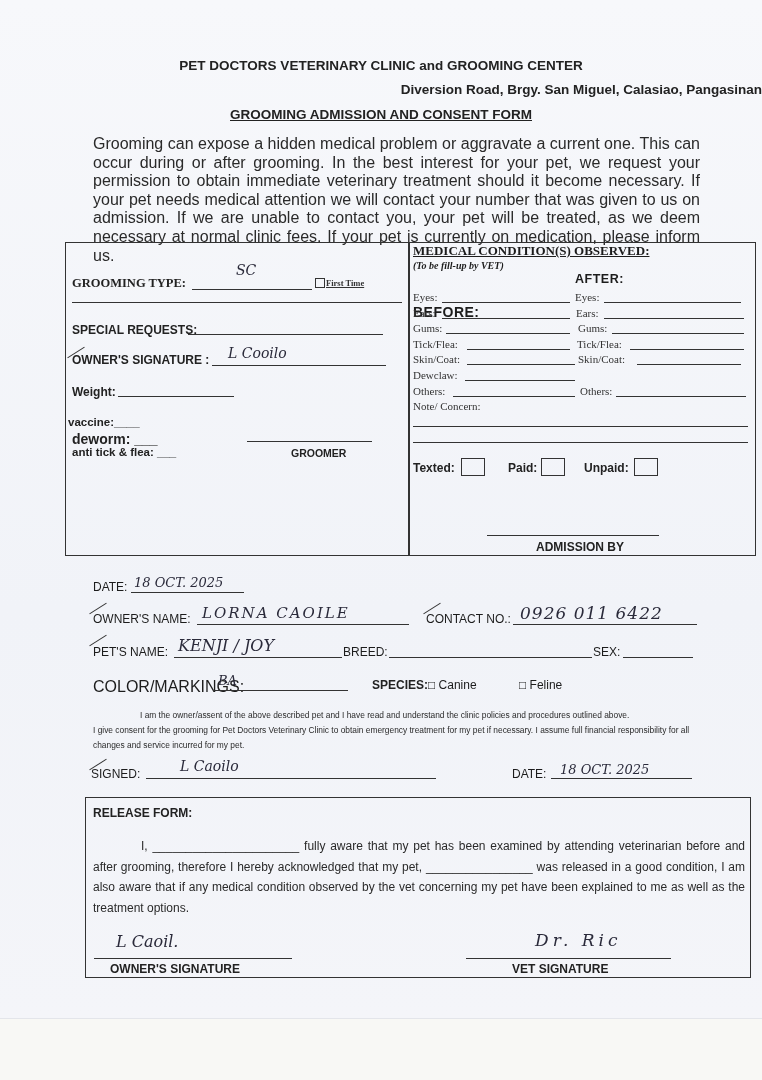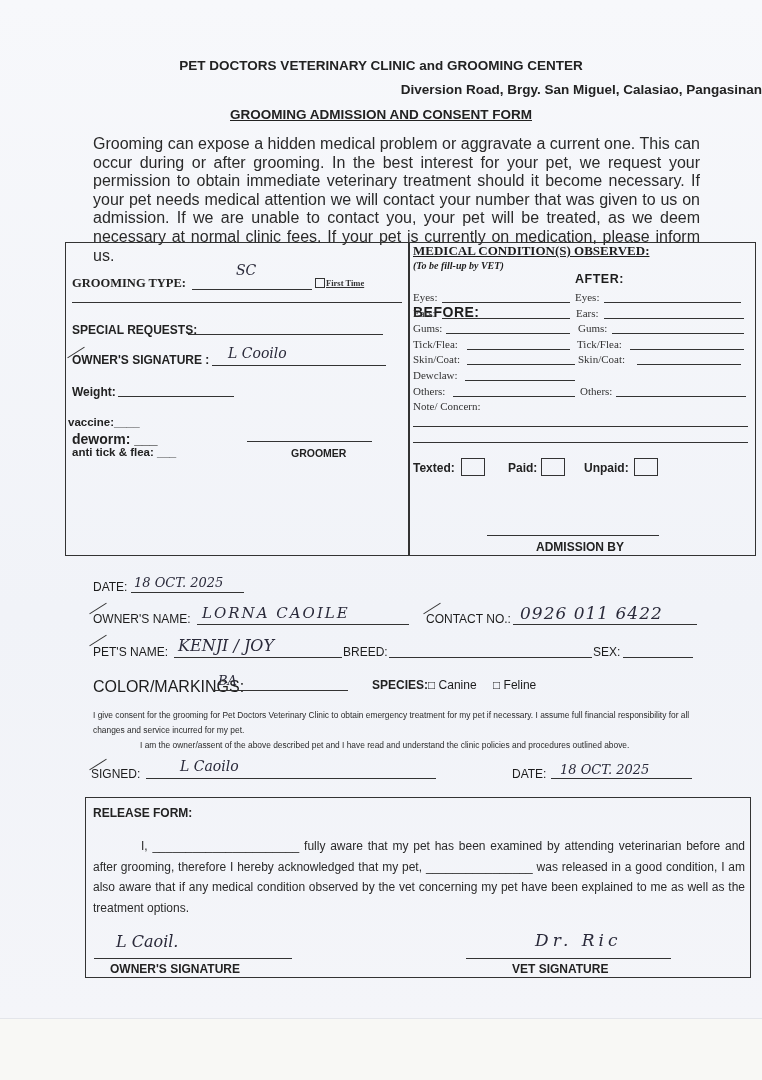--- a/index.html
+++ b/index.html
@@ -147,25 +147,25 @@
   <div class="abs" style="left:343px; top:645px; font-size:12px;">BREED:</div>
   <div class="abs uline" style="left:389px; top:657px; width:203px;"></div>
   <div class="abs" style="left:593px; top:645px; font-size:12px;">SEX:</div>
   <div class="abs uline" style="left:623px; top:657px; width:70px;"></div>
 
   <div class="abs" style="left:93px; top:678px; font-size:16px;">COLOR/MARKINGS:</div>
   <div class="abs uline" style="left:213px; top:690px; width:135px;"></div>
   <div class="abs hand" style="left:218px; top:673px; font-size:13px;">BA</div>
   <div class="abs field-label" style="left:372px; top:678px;">SPECIES:</div>
   <div class="abs" style="left:428px; top:678px; font-size:12px; white-space:nowrap;">□ Canine</div>
-  <div class="abs" style="left:481px; top:678px; font-size:12px; white-space:nowrap;padding-left:12px;">□ Feline</div>
+  <div class="abs" style="left:507px; top:678px; font-size:12px; white-space:nowrap;padding-left:12px;">□ Feline</div>
 
   <div class="abs consent">
+    <div style="text-indent:47px;">I am the owner/assent of the above described pet and I have read and understand the clinic policies and procedures outlined above.</div>
     <div>I give consent for the grooming for Pet Doctors Veterinary Clinic to obtain emergency treatment for my pet if necessary. I assume full financial responsibility for all changes and service incurred for my pet.</div>
-    <div style="text-indent:47px;">I am the owner/assent of the above described pet and I have read and understand the clinic policies and procedures outlined above.</div>
   </div>
 
   <div class="tick" style="left:88px; top:764px;"></div>
   <div class="abs" style="left:91px; top:767px; font-size:12px;">SIGNED:</div>
   <div class="abs uline" style="left:146px; top:778px; width:290px;"></div>
   <div class="abs hand" style="left:180px; top:758px; font-size:14px;">L Caoilo</div>
   <div class="abs" style="left:512px; top:767px; font-size:12px;">DATE:</div>
   <div class="abs uline" style="left:551px; top:778px; width:141px;"></div>
   <div class="abs hand" style="left:560px; top:762px; font-size:13px;">18  OCT. 2025</div>
 

